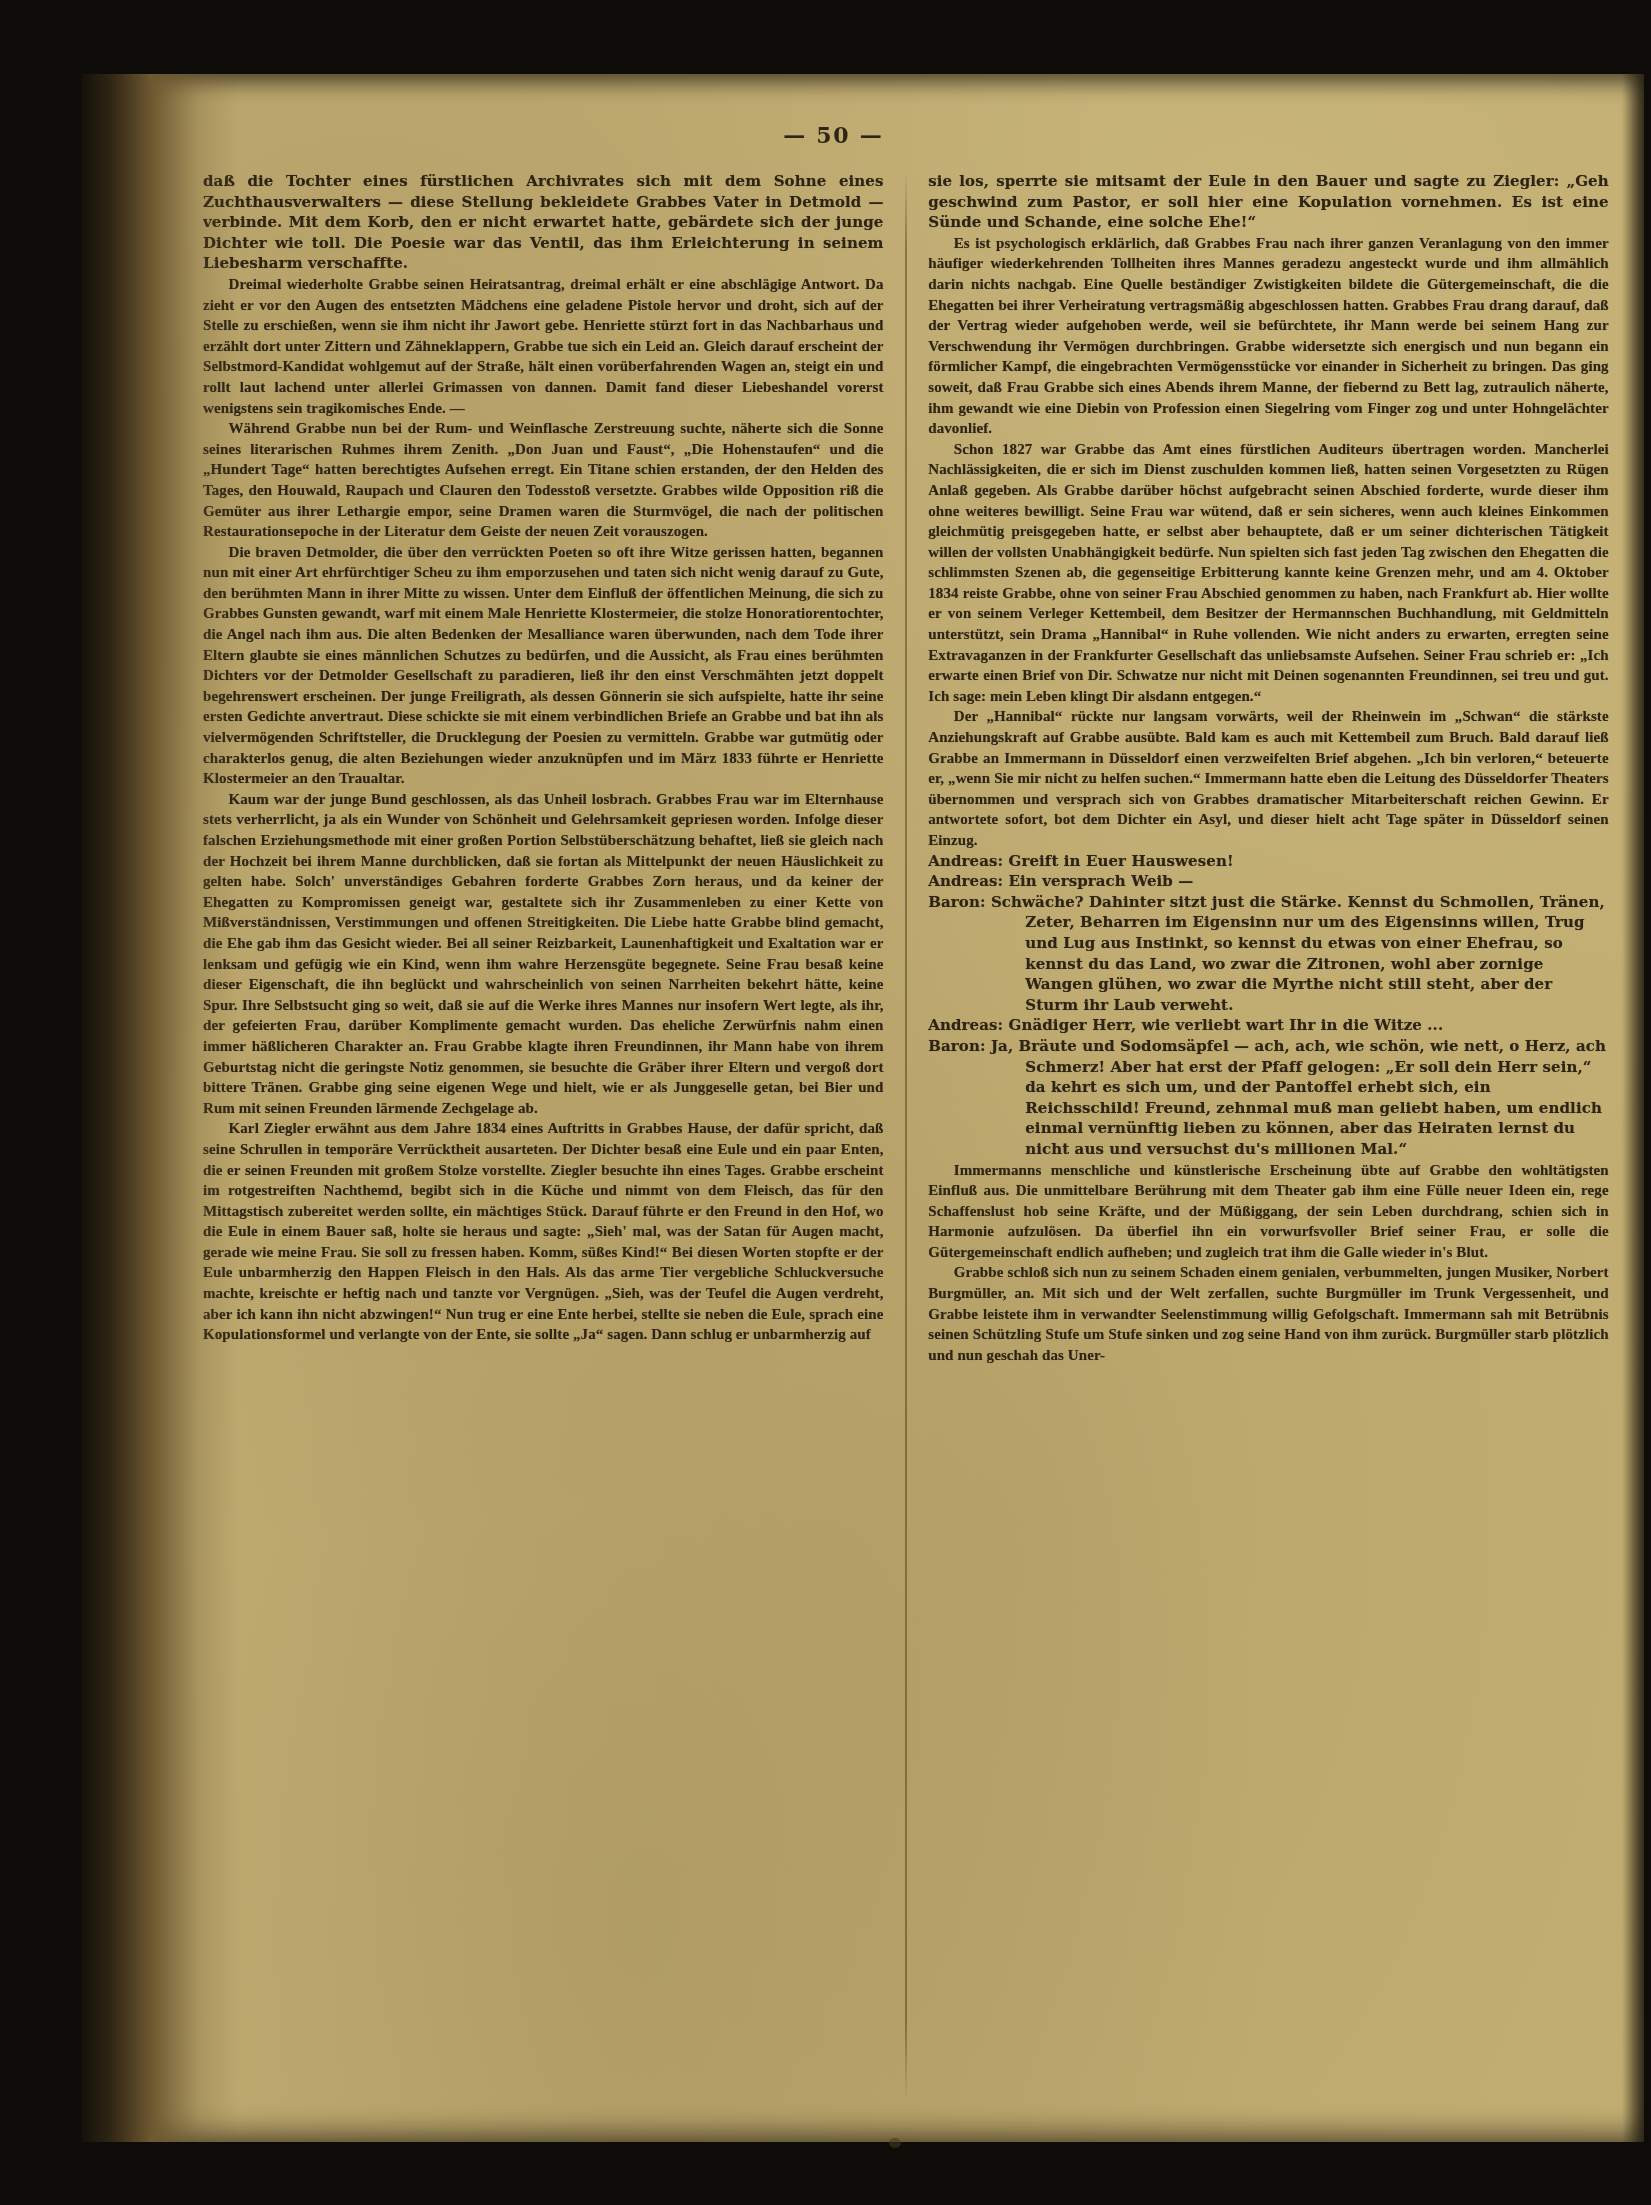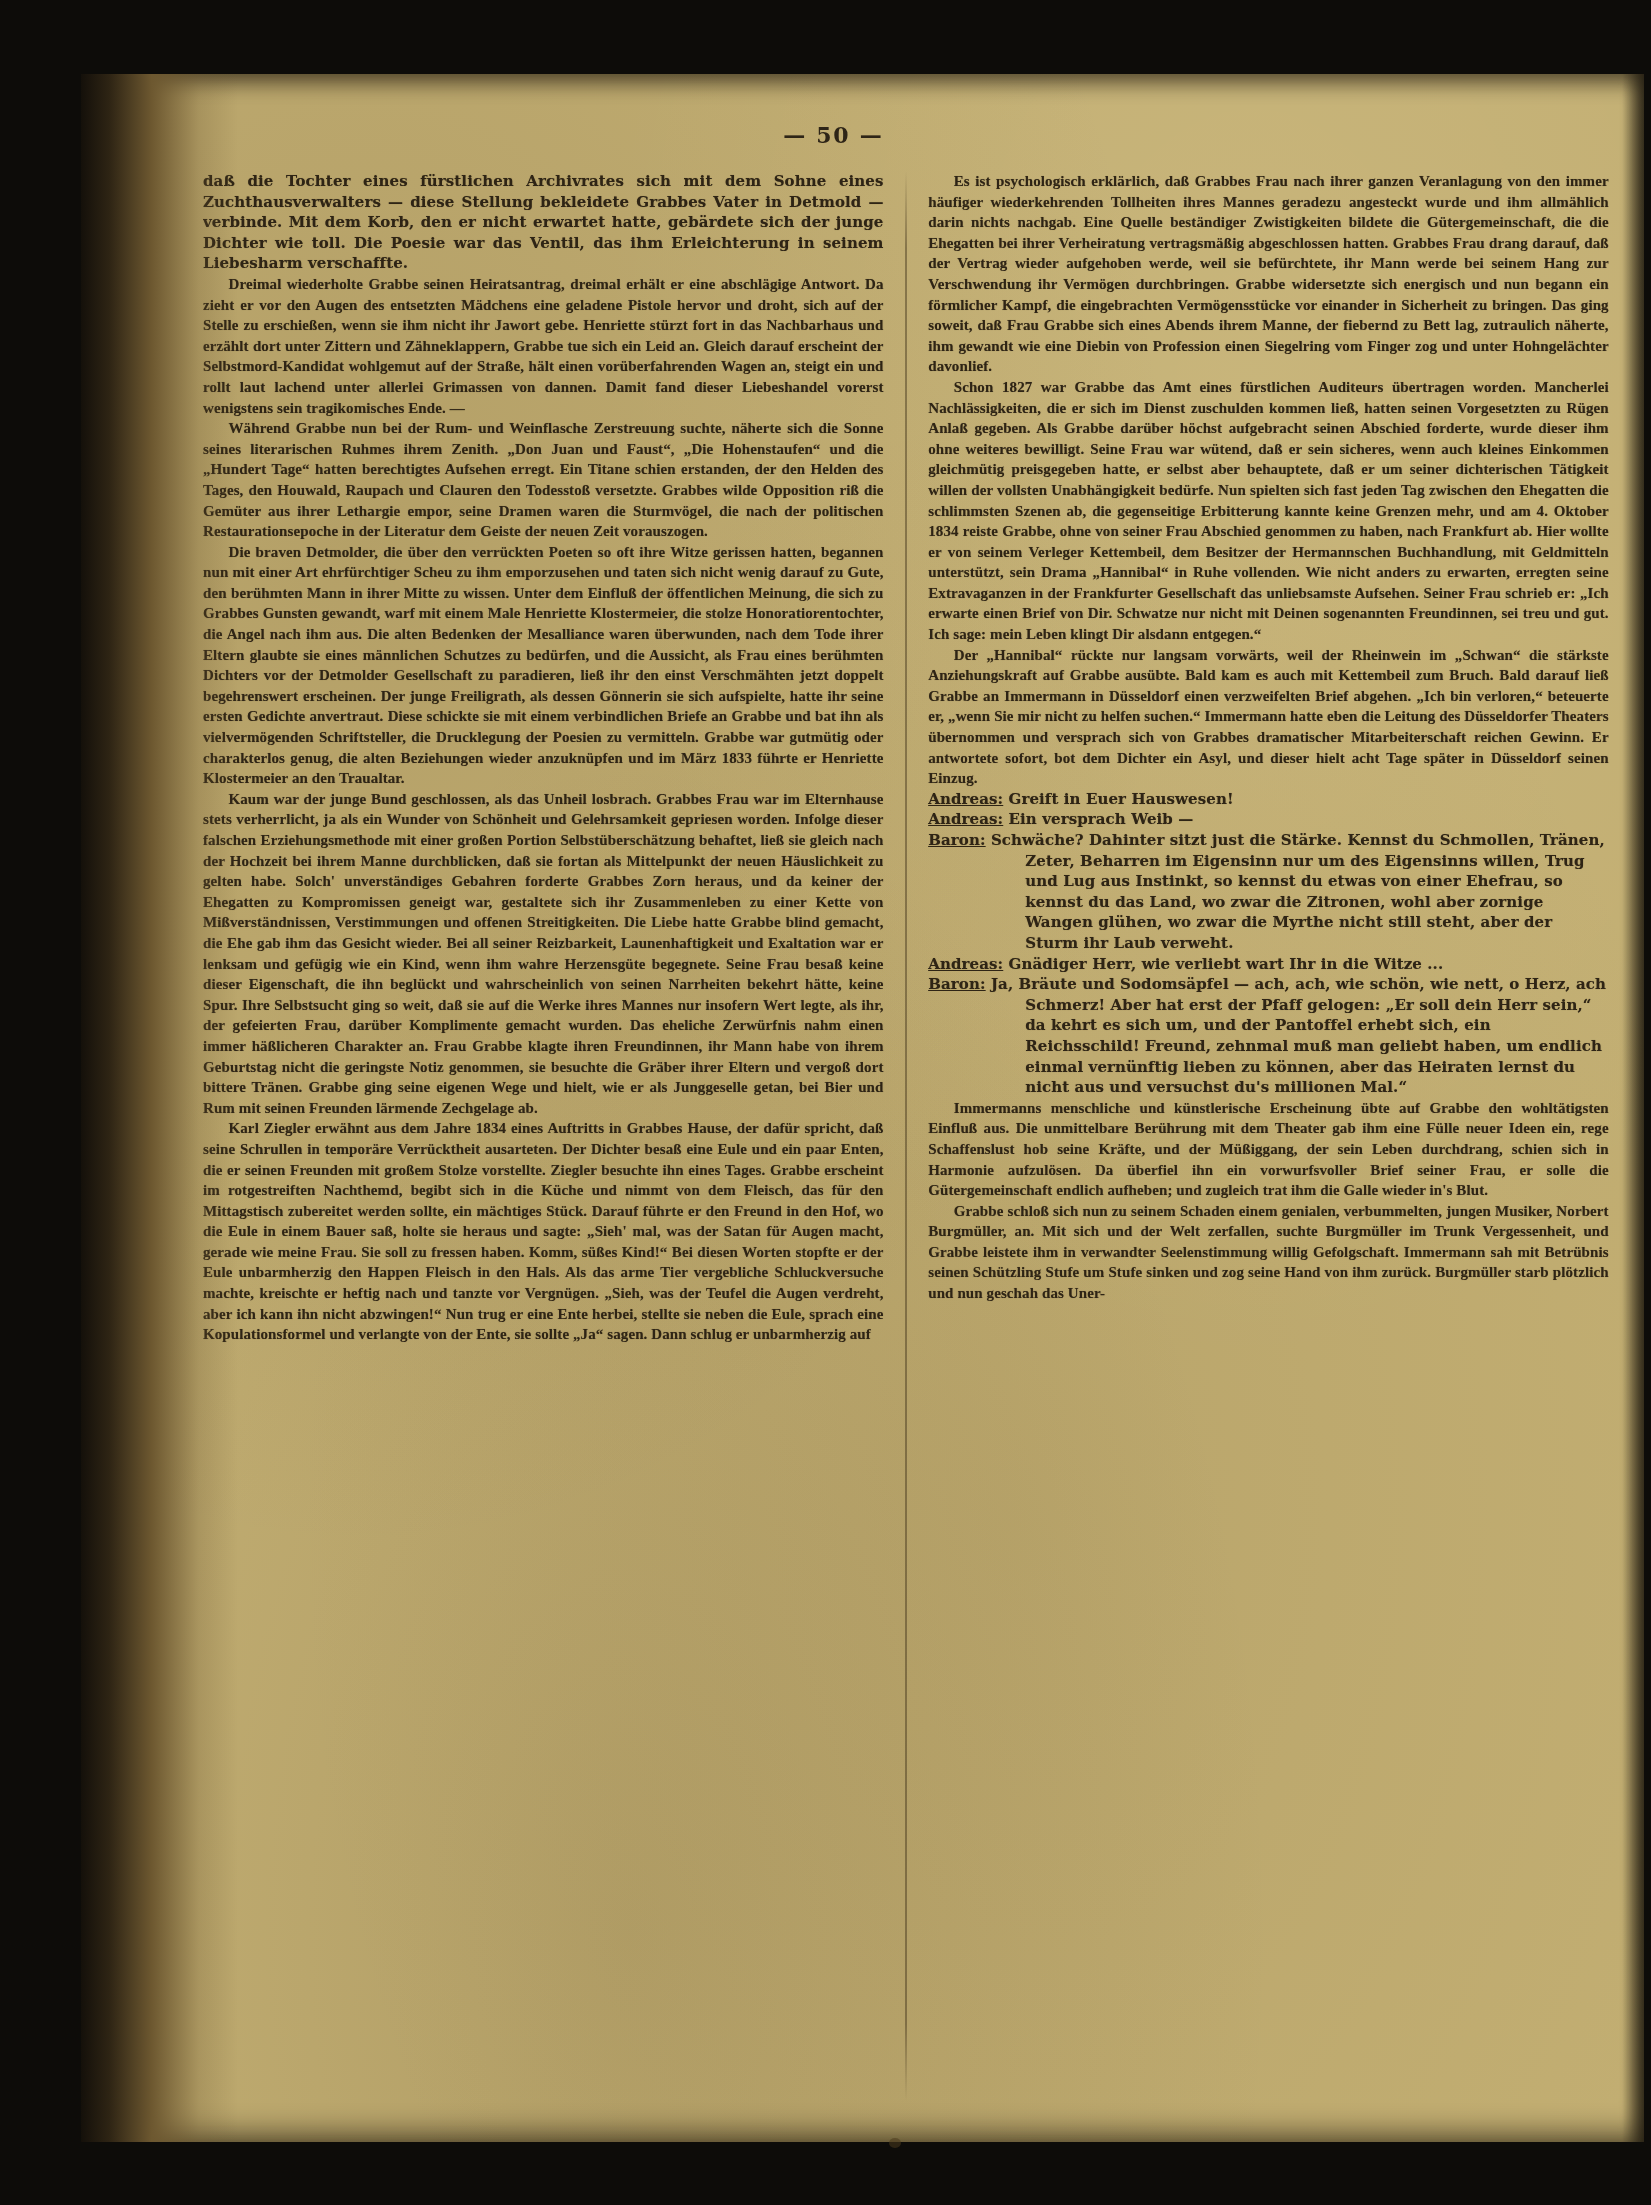--- a/index.html
+++ b/index.html
@@ -65,21 +65,21 @@
     width:1.7px;
     background:linear-gradient(to bottom, rgba(0,0,0,0) 0%, rgba(62,48,24,0.45) 4%, rgba(62,48,24,0.45) 96%, rgba(0,0,0,0) 100%);
   }
   p{margin:0;}
   p.indent{text-indent:1.7em;font-family:Liberation Serif, serif;}
   p.dialogue{
     padding-left:97px;
     text-indent:-97px;
     text-align:left;
   }
-  .speaker{font-weight:700;text-decoration:underline;}
+  .speaker{font-weight:700;}
   .speck{
     position:absolute;
     left:889px;top:2138px;
     width:11.6px;height:10px;border-radius:50%;
     background:rgba(74,58,30,0.55);
   }
 </style>
 </head>
 <body>
 
@@ -93,20 +93,21 @@
       <p class="indent">Dreimal wiederholte Grabbe seinen Heiratsantrag, dreimal erhält er eine abschlägige Antwort. Da zieht er vor den Augen des entsetzten Mädchens eine geladene Pistole hervor und droht, sich auf der Stelle zu erschießen, wenn sie ihm nicht ihr Jawort gebe. Henriette stürzt fort in das Nachbarhaus und erzählt dort unter Zittern und Zähneklappern, Grabbe tue sich ein Leid an. Gleich darauf erscheint der Selbstmord-Kandidat wohlgemut auf der Straße, hält einen vorüberfahrenden Wagen an, steigt ein und rollt laut lachend unter allerlei Grimassen von dannen. Damit fand dieser Liebeshandel vorerst wenigstens sein tragikomisches Ende. —</p>
       <p class="indent">Während Grabbe nun bei der Rum- und Weinflasche Zerstreuung suchte, näherte sich die Sonne seines literarischen Ruhmes ihrem Zenith. „Don Juan und Faust“, „Die Hohenstaufen“ und die „Hundert Tage“ hatten berechtigtes Aufsehen erregt. Ein Titane schien erstanden, der den Helden des Tages, den Houwald, Raupach und Clauren den Todesstoß versetzte. Grabbes wilde Opposition riß die Gemüter aus ihrer Lethargie empor, seine Dramen waren die Sturmvögel, die nach der politischen Restaurationsepoche in der Literatur dem Geiste der neuen Zeit vorauszogen.</p>
       <p class="indent">Die braven Detmolder, die über den verrückten Poeten so oft ihre Witze gerissen hatten, begannen nun mit einer Art ehrfürchtiger Scheu zu ihm emporzusehen und taten sich nicht wenig darauf zu Gute, den berühmten Mann in ihrer Mitte zu wissen. Unter dem Einfluß der öffentlichen Meinung, die sich zu Grabbes Gunsten gewandt, warf mit einem Male Henriette Klostermeier, die stolze Honoratiorentochter, die Angel nach ihm aus. Die alten Bedenken der Mesalliance waren überwunden, nach dem Tode ihrer Eltern glaubte sie eines männlichen Schutzes zu bedürfen, und die Aussicht, als Frau eines berühmten Dichters vor der Detmolder Gesellschaft zu paradieren, ließ ihr den einst Verschmähten jetzt doppelt begehrenswert erscheinen. Der junge Freiligrath, als dessen Gönnerin sie sich aufspielte, hatte ihr seine ersten Gedichte anvertraut. Diese schickte sie mit einem verbindlichen Briefe an Grabbe und bat ihn als vielvermögenden Schriftsteller, die Drucklegung der Poesien zu vermitteln. Grabbe war gutmütig oder charakterlos genug, die alten Beziehungen wieder anzuknüpfen und im März 1833 führte er Henriette Klostermeier an den Traualtar.</p>
       <p class="indent">Kaum war der junge Bund geschlossen, als das Unheil losbrach. Grabbes Frau war im Elternhause stets verherrlicht, ja als ein Wunder von Schönheit und Gelehrsamkeit gepriesen worden. Infolge dieser falschen Erziehungsmethode mit einer großen Portion Selbstüberschätzung behaftet, ließ sie gleich nach der Hochzeit bei ihrem Manne durchblicken, daß sie fortan als Mittelpunkt der neuen Häuslichkeit zu gelten habe. Solch' unverständiges Gebahren forderte Grabbes Zorn heraus, und da keiner der Ehegatten zu Kompromissen geneigt war, gestaltete sich ihr Zusammenleben zu einer Kette von Mißverständnissen, Verstimmungen und offenen Streitigkeiten. Die Liebe hatte Grabbe blind gemacht, die Ehe gab ihm das Gesicht wieder. Bei all seiner Reizbarkeit, Launenhaftigkeit und Exaltation war er lenksam und gefügig wie ein Kind, wenn ihm wahre Herzensgüte begegnete. Seine Frau besaß keine dieser Eigenschaft, die ihn beglückt und wahrscheinlich von seinen Narrheiten bekehrt hätte, keine Spur. Ihre Selbstsucht ging so weit, daß sie auf die Werke ihres Mannes nur insofern Wert legte, als ihr, der gefeierten Frau, darüber Komplimente gemacht wurden. Das eheliche Zerwürfnis nahm einen immer häßlicheren Charakter an. Frau Grabbe klagte ihren Freundinnen, ihr Mann habe von ihrem Geburtstag nicht die geringste Notiz genommen, sie besuchte die Gräber ihrer Eltern und vergoß dort bittere Tränen. Grabbe ging seine eigenen Wege und hielt, wie er als Junggeselle getan, bei Bier und Rum mit seinen Freunden lärmende Zechgelage ab.</p>
       <p class="indent">Karl Ziegler erwähnt aus dem Jahre 1834 eines Auftritts in Grabbes Hause, der dafür spricht, daß seine Schrullen in temporäre Verrücktheit ausarteten. Der Dichter besaß eine Eule und ein paar Enten, die er seinen Freunden mit großem Stolze vorstellte. Ziegler besuchte ihn eines Tages. Grabbe erscheint im rotgestreiften Nachthemd, begibt sich in die Küche und nimmt von dem Fleisch, das für den Mittagstisch zubereitet werden sollte, ein mächtiges Stück. Darauf führte er den Freund in den Hof, wo die Eule in einem Bauer saß, holte sie heraus und sagte: „Sieh' mal, was der Satan für Augen macht, gerade wie meine Frau. Sie soll zu fressen haben. Komm, süßes Kind!“ Bei diesen Worten stopfte er der Eule unbarmherzig den Happen Fleisch in den Hals. Als das arme Tier vergebliche Schluckversuche machte, kreischte er heftig nach und tanzte vor Vergnügen. „Sieh, was der Teufel die Augen verdreht, aber ich kann ihn nicht abzwingen!“ Nun trug er eine Ente herbei, stellte sie neben die Eule, sprach eine Kopulationsformel und verlangte von der Ente, sie sollte „Ja“ sagen. Dann schlug er unbarmherzig auf</p>
     </div>
 
     <div class="rule"></div>
 
     <div class="col col-right">
+      <p>sie los, sperrte sie mitsamt der Eule in den Bauer und sagte zu Ziegler: „Geh geschwind zum Pastor, er soll hier eine Kopulation vornehmen. Es ist eine Sünde und Schande, eine solche Ehe!“</p>
       <p class="indent">Es ist psychologisch erklärlich, daß Grabbes Frau nach ihrer ganzen Veranlagung von den immer häufiger wiederkehrenden Tollheiten ihres Mannes geradezu angesteckt wurde und ihm allmählich darin nichts nachgab. Eine Quelle beständiger Zwistigkeiten bildete die Gütergemeinschaft, die die Ehegatten bei ihrer Verheiratung vertragsmäßig abgeschlossen hatten. Grabbes Frau drang darauf, daß der Vertrag wieder aufgehoben werde, weil sie befürchtete, ihr Mann werde bei seinem Hang zur Verschwendung ihr Vermögen durchbringen. Grabbe widersetzte sich energisch und nun begann ein förmlicher Kampf, die eingebrachten Vermögensstücke vor einander in Sicherheit zu bringen. Das ging soweit, daß Frau Grabbe sich eines Abends ihrem Manne, der fiebernd zu Bett lag, zutraulich näherte, ihm gewandt wie eine Diebin von Profession einen Siegelring vom Finger zog und unter Hohngelächter davonlief.</p>
       <p class="indent">Schon 1827 war Grabbe das Amt eines fürstlichen Auditeurs übertragen worden. Mancherlei Nachlässigkeiten, die er sich im Dienst zuschulden kommen ließ, hatten seinen Vorgesetzten zu Rügen Anlaß gegeben. Als Grabbe darüber höchst aufgebracht seinen Abschied forderte, wurde dieser ihm ohne weiteres bewilligt. Seine Frau war wütend, daß er sein sicheres, wenn auch kleines Einkommen gleichmütig preisgegeben hatte, er selbst aber behauptete, daß er um seiner dichterischen Tätigkeit willen der vollsten Unabhängigkeit bedürfe. Nun spielten sich fast jeden Tag zwischen den Ehegatten die schlimmsten Szenen ab, die gegenseitige Erbitterung kannte keine Grenzen mehr, und am 4. Oktober 1834 reiste Grabbe, ohne von seiner Frau Abschied genommen zu haben, nach Frankfurt ab. Hier wollte er von seinem Verleger Kettembeil, dem Besitzer der Hermannschen Buchhandlung, mit Geldmitteln unterstützt, sein Drama „Hannibal“ in Ruhe vollenden. Wie nicht anders zu erwarten, erregten seine Extravaganzen in der Frankfurter Gesellschaft das unliebsamste Aufsehen. Seiner Frau schrieb er: „Ich erwarte einen Brief von Dir. Schwatze nur nicht mit Deinen sogenannten Freundinnen, sei treu und gut. Ich sage: mein Leben klingt Dir alsdann entgegen.“</p>
       <p class="indent">Der „Hannibal“ rückte nur langsam vorwärts, weil der Rheinwein im „Schwan“ die stärkste Anziehungskraft auf Grabbe ausübte. Bald kam es auch mit Kettembeil zum Bruch. Bald darauf ließ Grabbe an Immermann in Düsseldorf einen verzweifelten Brief abgehen. „Ich bin verloren,“ beteuerte er, „wenn Sie mir nicht zu helfen suchen.“ Immermann hatte eben die Leitung des Düsseldorfer Theaters übernommen und versprach sich von Grabbes dramatischer Mitarbeiterschaft reichen Gewinn. Er antwortete sofort, bot dem Dichter ein Asyl, und dieser hielt acht Tage später in Düsseldorf seinen Einzug.</p>
 
       <p class="dialogue"><span class="speaker">Andreas:</span> <span>Greift in Euer Hauswesen!</span></p>
       <p class="dialogue"><span class="speaker">Andreas:</span> <span>Ein versprach Weib —</span></p>
       <p class="dialogue"><span class="speaker">Baron:</span> <span>Schwäche? Dahinter sitzt just die Stärke. Kennst du Schmollen, Tränen, Zeter, Beharren im Eigensinn nur um des Eigensinns willen, Trug und Lug aus Instinkt, so kennst du etwas von einer Ehefrau, so kennst du das Land, wo zwar die Zitronen, wohl aber zornige Wangen glühen, wo zwar die Myrthe nicht still steht, aber der Sturm ihr Laub verweht.</span></p>
       <p class="dialogue"><span class="speaker">Andreas:</span> <span>Gnädiger Herr, wie verliebt wart Ihr in die Witze ...</span></p>
       <p class="dialogue"><span class="speaker">Baron:</span> <span>Ja, Bräute und Sodomsäpfel — ach, ach, wie schön, wie nett, o Herz, ach Schmerz! Aber hat erst der Pfaff gelogen: „Er soll dein Herr sein,“ da kehrt es sich um, und der Pantoffel erhebt sich, ein Reichsschild! Freund, zehnmal muß man geliebt haben, um endlich einmal vernünftig lieben zu können, aber das Heiraten lernst du nicht aus und versuchst du's millionen Mal.“</span></p>
 

